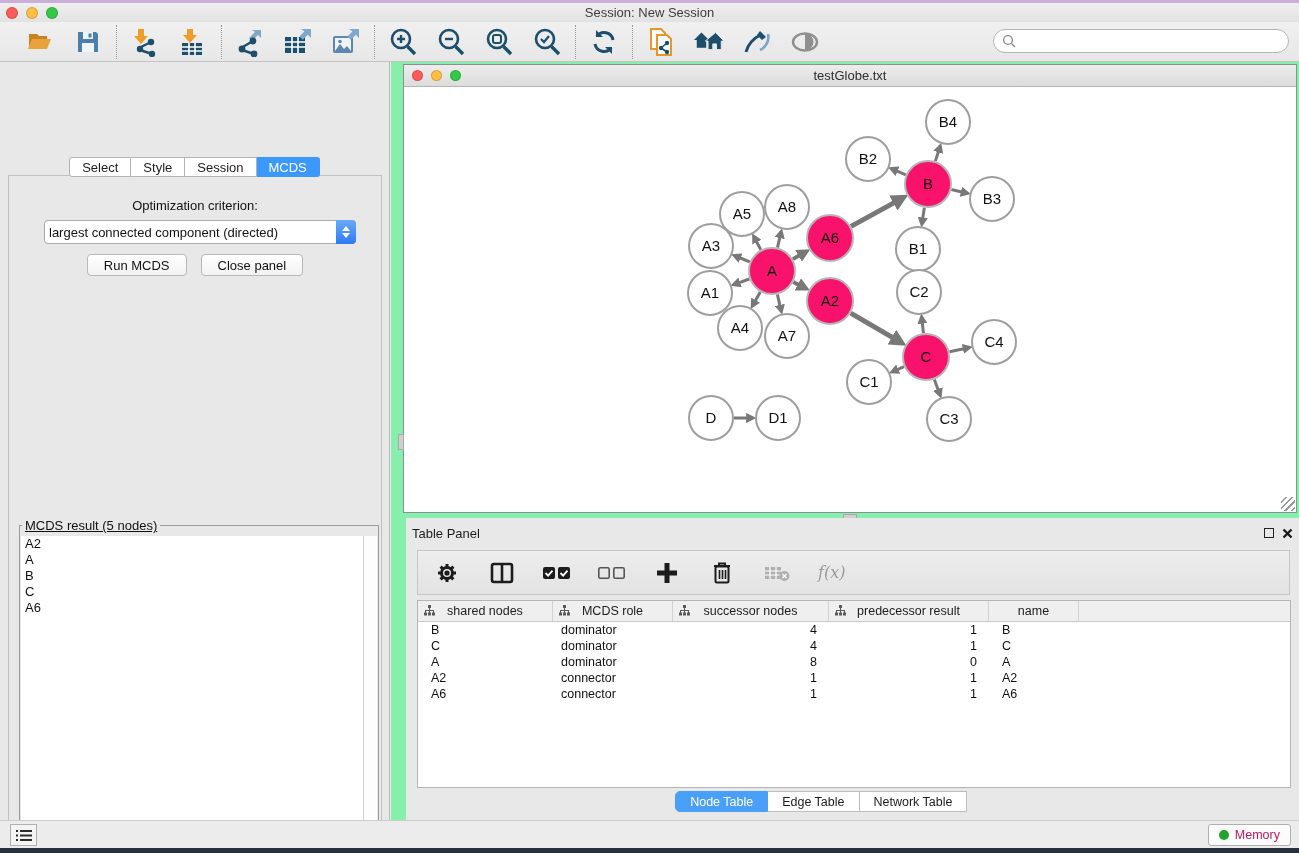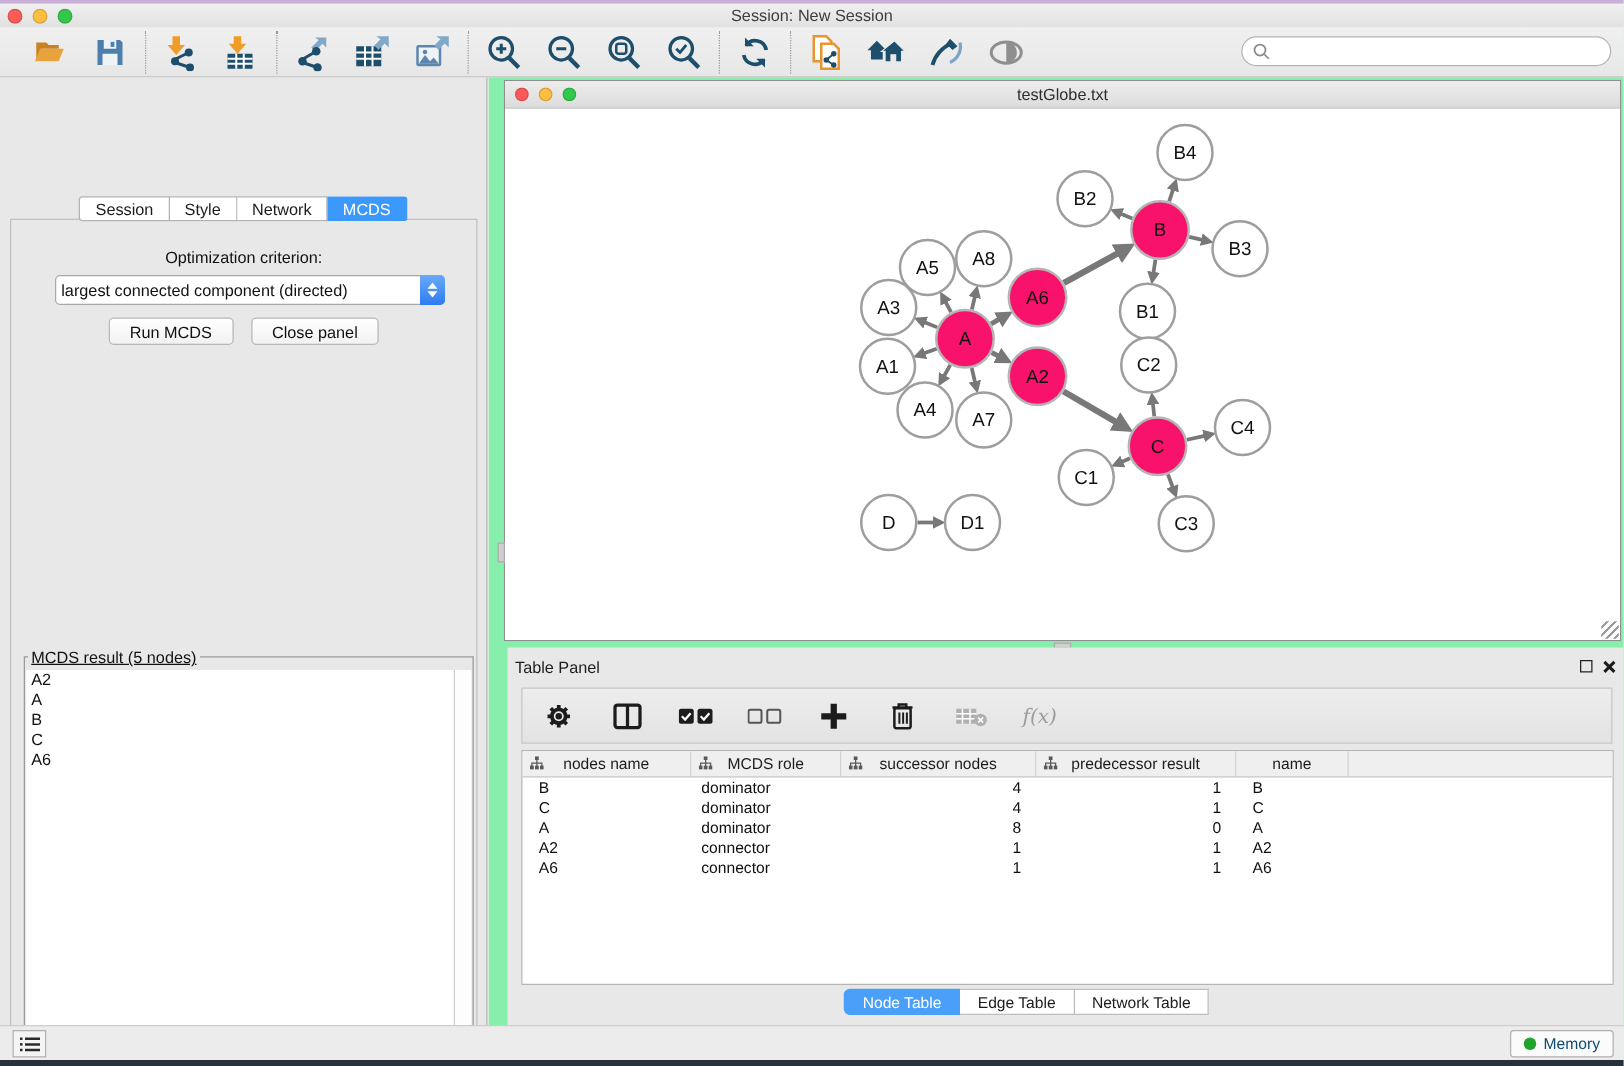--- a/index.html
+++ b/index.html
@@ -101,21 +101,21 @@
   .bt-tab:last-child { border-radius:0 5px 5px 0;margin-top:43px; }
   .bt-tab.active { background:#4aa0f8; border-color:#4aa0f8; color:#fff; }
 
   
   .status-bar { position:absolute; left:0; top:820px; width:1299px; height:28px; background:#ececec;
                 border-top:1px solid #cdcdcd; }
   .list-btn { position:absolute; left:10px; top:3px; width:27px; height:22px; background:#f4f4f4;
               border:1px solid #b0b0b0; display:flex; align-items:center; justify-content:center; }
   .memory-btn { position:absolute; right:8px; top:3px; height:22px; padding:0 10px; background:#fbfbfb;
                 border:1px solid #b0b0b0; border-radius:3px; display:flex; align-items:center; gap:6px;
-                font-size:12.5px; color:#0c4a6e; font-family:"Liberation Sans",sans-serif;}
+                font-size:12.5px; color:#be185d; font-family:"Liberation Sans",sans-serif;}
   .mem-dot { width:10px; height:10px; border-radius:50%; }
   .dark-strip { position:absolute; left:0; top:848px; width:1299px; height:5px; background:#27303c; }
 
   svg { display:block; }
 </style>
 </head>
 <body>
 
 <div class="desktop-strip"></div>
 <div class="titlebar">
@@ -279,23 +279,23 @@
       <svg width="14" height="14" viewBox="0 0 14 14">
           <circle cx="6" cy="6" r="4.4" fill="none" stroke="#8a8a8a" stroke-width="1.4"></circle>
           <path d="M9.4 9.4L13 13" stroke="#8a8a8a" stroke-width="1.4"></path>
         </svg>
     </span>
   </div>
 </div>
 
 <div class="control-panel">
   <div class="cp-tabs" id="cp-tabs">
+      <div class="cp-tab">Select</div>
+      <div class="cp-tab">Style</div>
       <div class="cp-tab">Session</div>
-      <div class="cp-tab">Style</div>
-      <div class="cp-tab">Network</div>
       <div class="cp-tab active">MCDS</div>
     </div>
   <div class="cp-content">
     <div class="opt-label">Optimization criterion:</div>
     <div class="combo">
       <span class="combo-value">largest connected component (directed)</span>
       <span class="combo-cap">
           <span class="tri-up"></span>
           <span class="tri-dn"></span>
         </span>
@@ -515,21 +515,21 @@
     <div class="tbl-wrap">
       <div class="tbl-header" id="tbl-head">
           <div class="th" style="width: 135px;">
             <svg class="tree-ic" width="11" height="11" viewBox="0 0 11 11">
               <rect x="4" y="0" width="3" height="3" fill="#5a5a5a"></rect>
               <path d="M5.5 3v2M1.5 5.5h8M1.5 5v3M5.5 5v3M9.5 5v3" stroke="#5a5a5a" stroke-width="1"></path>
               <rect x="0" y="7.5" width="3" height="3" fill="#5a5a5a"></rect>
               <rect x="4" y="7.5" width="3" height="3" fill="#5a5a5a"></rect>
               <rect x="8" y="7.5" width="3" height="3" fill="#5a5a5a"></rect>
             </svg>
-            <span>nodes name</span>
+            <span>shared nodes</span>
           </div>
           <div class="th" style="width: 120px;">
             <svg class="tree-ic" width="11" height="11" viewBox="0 0 11 11">
               <rect x="4" y="0" width="3" height="3" fill="#5a5a5a"></rect>
               <path d="M5.5 3v2M1.5 5.5h8M1.5 5v3M5.5 5v3M9.5 5v3" stroke="#5a5a5a" stroke-width="1"></path>
               <rect x="0" y="7.5" width="3" height="3" fill="#5a5a5a"></rect>
               <rect x="4" y="7.5" width="3" height="3" fill="#5a5a5a"></rect>
               <rect x="8" y="7.5" width="3" height="3" fill="#5a5a5a"></rect>
             </svg>
             <span>MCDS role</span>

